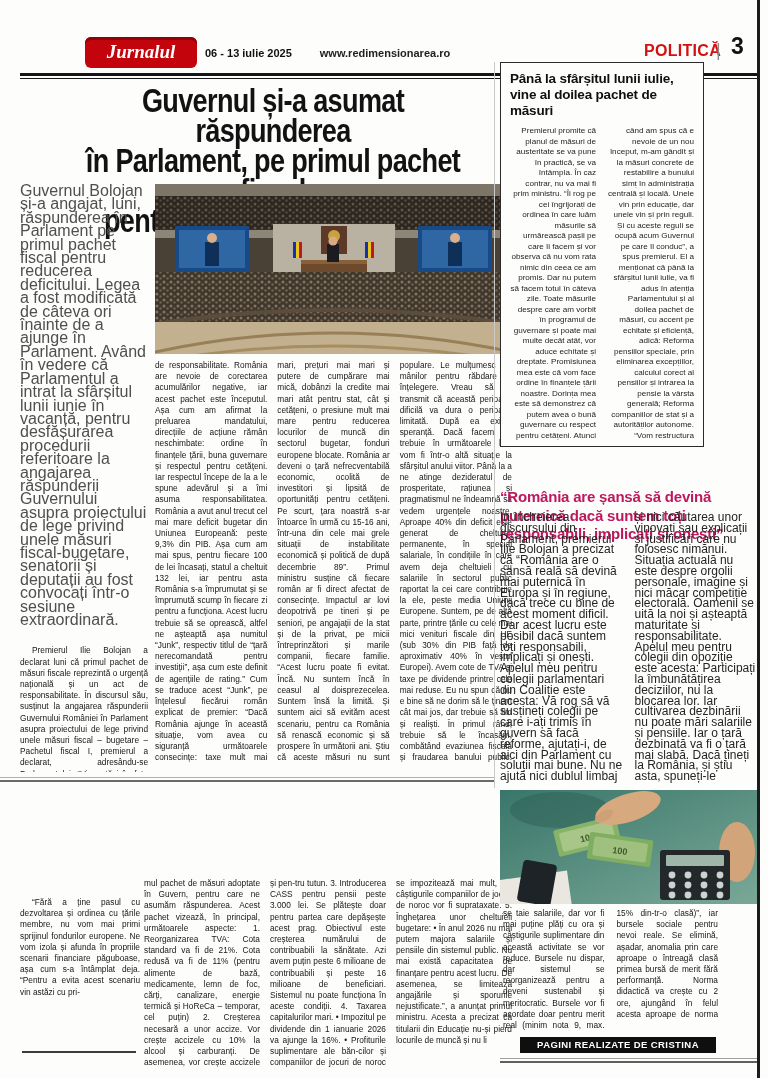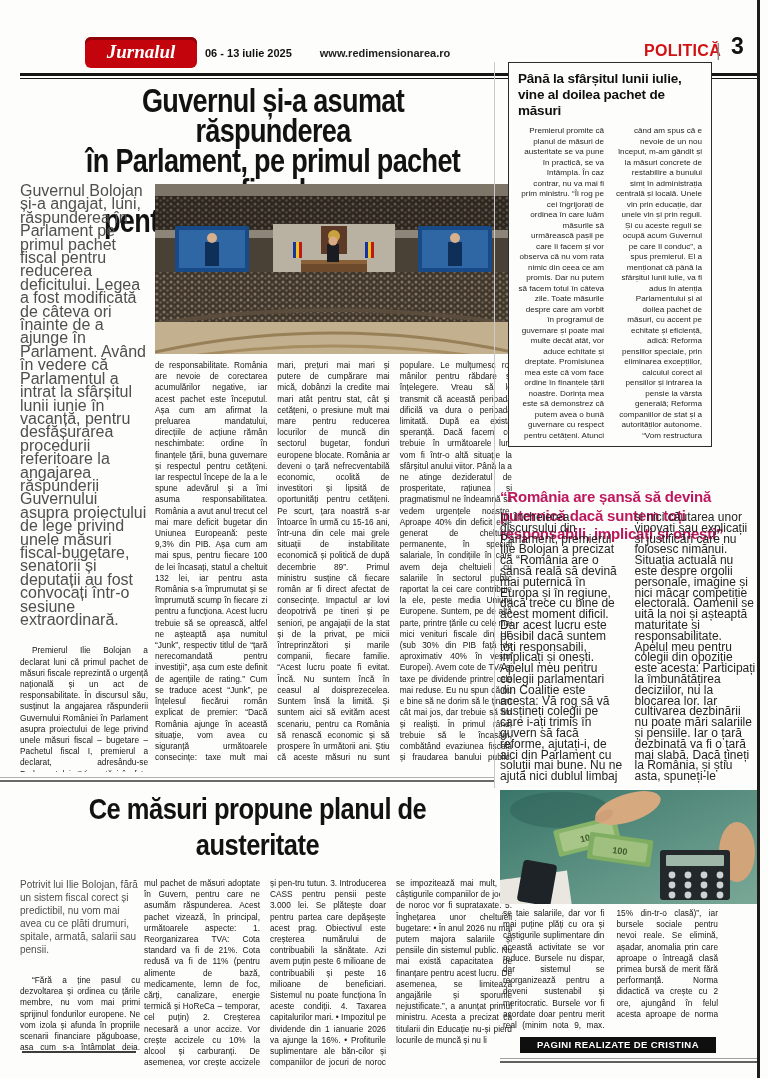--- a/index.html
+++ b/index.html
@@ -103,38 +103,33 @@
       <rect y="138" width="357" height="32" fill="#c3b08f"></rect>
       <path d="M0,168 Q178,130 357,168" stroke="#977f57" stroke-width="3" fill="none"></path>
       <path d="M0,178 Q178,146 357,178" stroke="#a78d62" stroke-width="3" fill="none"></path>
     </svg>
   </div>
 
   <div class="abs clip body-text cols3" style="left:155px;top:360px;width:357px;height:413px;"><span>de responsabilitate. România are nevoie de corectarea acumulărilor negative, iar acest pachet este începutul. Așa cum am afirmat la preluarea mandatului, direcțiile de acțiune rămân neschimbate: ordine în finanțele țării, buna guvernare și respectul pentru cetățeni. Iar respectul începe de la a le spune adevărul și a îmi asuma responsabilitatea. România a avut anul trecut cel mai mare deficit bugetar din Uniunea Europeană: peste 9,3% din PIB. Așa cum am mai spus, pentru fiecare 100 de lei încasați, statul a cheltuit 132 lei, iar pentru asta România s-a împrumutat și se împrumută scump în fiecare zi pentru a funcționa. Acest lucru trebuie să se oprească, altfel ne așteaptă așa numitul “Junk”, respectiv titlul de “țară nerecomandată pentru investiții”, așa cum este definit de agențiile de rating.” Cum se traduce acest “Junk”, pe înțelesul fiecărui român explicat de premier: “Dacă România ajunge în această situație, vom avea cu siguranță următoarele consecințe: taxe mult mai mari, prețuri</span> <span>mai mari și putere de cumpărare mai mică, dobânzi la credite mai mari atât pentru stat, cât și cetățeni, o presiune mult mai mare pentru reducerea locurilor de muncă din sectorul bugetar, fonduri europene blocate. România ar deveni o țară nefrecventabilă economic, ocolită de investitori și lipsită de oportunități pentru cetățeni. Pe scurt, țara noastră s-ar întoarce în urmă cu 15-16 ani, într-una din cele mai grele situații de instabilitate economică și politică de după decembrie 89”. Primul ministru susține că fiecare român ar fi direct afectat de consecințe. Impactul ar lovi deopotrivă pe tineri și pe seniori, pe angajații de la stat și de la privat, pe micii întreprinzători și marile companii, fiecare familie. “Acest lucru poate fi evitat. Încă. Nu suntem încă în ceasul al doisprezecelea. Suntem însă la limită. Și suntem aici să evităm acest scenariu, pentru ca România să renască economic și să prospere în următorii ani. Știu că aceste măsuri nu sunt populare. Le mulțumesc ro-</span><span>mânilor pentru răbdare și înțelegere. Vreau să le transmit că această perioadă dificilă va dura o perioadă limitată. După ea există speranță. Dacă facem ce trebuie în următoarele luni vom fi într-o altă situație la sfârșitul anului viitor. Până la a ne atinge dezideratul de prosperitate, rațiunea și pragmatismul ne îndeamnă să vedem urgențele noastre. Aproape 40% din deficit este generat de cheltuieli permanente, în special salariale, în condițiile în care avem deja cheltuieli cu salariile în sectorul public raportat la cei care contribuie la ele, peste media Uniunii Europene. Suntem, pe de altă parte, printre țările cu cele mai mici venituri fiscale din UE (sub 30% din PIB față de aproximativ 40% în vestul Europei). Avem cote de TVA și taxe pe dividende printre cele mai reduse. Eu nu spun că nu e bine să ne dorim să le ținem cât mai jos, dar trebuie să fim și realiști. În primul rând, trebuie să le încasăm, combătând evaziunea fiscală și fraudarea banului public. Dar asta nu se poate face de pe o zi pe alta”, a mai spus Bolojan.</span></div>
 
   <div class="abs" style="left:494px;top:62px;width:1px;height:726px;background:#c9c9c9;"></div>
 
-  <div class="abs box" style="left:500px;top:62px;width:204px;height:385px;margin-left:8px;">
+  <div class="abs box" style="left:500px;top:62px;width:204px;height:385px;">
     <div class="box-title">Până la sfârșitul lunii iulie, vine al doilea pachet de măsuri</div>
     <div class="box-body cols2 clip" style="margin-top:7px;height:322px;"><span>Premierul promite că planul de măsuri de austeritate se va pune în practică, se va întâmpla. În caz contrar, nu va mai fi prim ministru. “Îi rog pe cei îngrijorați de ordinea în care luăm măsurile să urmărească pașii pe care îi facem și vor observa că nu vom rata nimic din ceea ce am promis. Dar nu putem să facem totul în câteva zile. Toate măsurile despre care am vorbit în programul de guvernare și poate mai multe decât atât, vor aduce echitate și dreptate. Promisiunea mea este că vom face ordine în finanțele țării noastre. Dorința mea este să demonstrez că putem avea o bună guvernare cu respect pentru cetățeni. Atunci când am spus că e nevoie de un nou început, m-am gândit și la măsuri concrete de restabilire a bunului simț în administrația centrală și locală. Unele vin prin educație, dar unele vin și prin reguli. Și cu aceste reguli se ocupă acum Guvernul pe care îl</span> <span>conduc”, a spus premierul. El a menționat că până la sfârșitul lunii iulie, va fi adus în atenția Parlamentului și al doilea pachet de măsuri, cu accent pe echitate și eficiență, adică: Reforma pensiilor speciale, prin eliminarea excepțiilor, calculul corect al pensiilor și intrarea la pensie la vârsta generală; Reforma companiilor de stat și a autorităților autonome. “Vom restructura autoritățile autonome de tip ASF, ANCOM și ANRE; Reforma administrației locale și centrale, prin redimensionarea aparatului bugetar, prin descentralizare și digitalizare; Combaterea evaziunii fiscale și a fraudării banului public, prin modificări legislative și prin acțiunea pe care trebuie s-o vedeți la ANAF în lunile următoare; Urgentarea accesării fondurilor europene și prioritizarea investițiilor cu impact direct în dezvoltare”, a adăugat premierul.</span></div>
   </div>
 
   <div class="abs quote-h" style="left:500px;top:452px;width:257px;">“România are șansă să devină puternică dacă suntem toți responsabili, implicați și onești”</div>
   <div class="abs quote-body cols2 clip" style="left:500px;top:512px;width:257px;height:276px;"><span>În încheierea discursului din Parlament, premierul Ilie Bolojan a precizat că “România are o șansă reală să devină mai puternică în Europa și în regiune, dacă trece cu bine de acest moment dificil. Dar acest lucru este posibil dacă suntem toți responsabili, implicați și onești. Apelul meu pentru colegii parlamentari din Coaliție este acesta: Vă rog să vă susțineți colegii pe care i-ați trimis în guvern să facă reforme, ajutați-i, de aici din Parlament cu soluții mai bune. Nu ne ajută nici dublul limbaj și nici căutarea unor vinovați sau explicații și justificări care nu folosesc nimănui. Situația actuală nu este despre orgolii personale, imagine și nici măcar competiție electorală.</span> <span>Oamenii se uită la noi și așteaptă maturitate și responsabilitate. Apelul meu pentru colegii din opoziție este acesta: Participați la îmbunătățirea deciziilor, nu la blocarea lor. Iar cultivarea dezbinării nu poate mări salariile și pensiile. Iar o țară dezbinată va fi o țară mai slabă. Dacă țineți la România, și știu asta, spuneți-le românilor adevărul, chiar dacă e neprofitabil politic. Acesta este singurul patriotism economic real, nu cel în pliantele electorale. (...) Și eu și colegii mei avem convingerea că împreună vom aduce țara noastră pe linia de dezvoltare corectă ce poate genera în următorii ani prosperitate și siguranță pentru cât mai mulți dintre români.”</span></div>
 
   <div class="abs" style="left:0;top:777px;width:494px;height:1px;background:#b0b0b0;"></div>
   <div class="abs" style="left:0;top:780px;width:494px;height:2px;background:#6a6a6a;"></div>
 
-  <div class="abs" style="left:20px;top:791px;width:475px;">
-    <div class="h2line">Ce măsuri propune planul de</div>
-    <div class="h2line">austeritate</div>
-  </div>
 
   <div class="abs clip" style="left:20px;top:878px;width:120px;height:172px;">
-    <div class="intro" style="font-size:10px;line-height:13px;">Potrivit lui Ilie Bolojan, fără un sistem fiscal corect și predictibil, nu vom mai avea cu ce plăti drumuri, spitale, armată, salarii sau pensii.</div>
     <div class="body-text indent">“Fără a ține pasul cu dezvoltarea și ordinea cu țările membre, nu vom mai primi sprijinul fondurilor europene. Ne vom izola și afunda în propriile scenarii financiare păguboase, așa cum s-a întâmplat deja. “Pentru a evita acest scenariu vin astăzi cu pri-</div>
   </div>
   <div class="abs" style="left:22px;top:1051px;width:114px;height:2px;background:#3c3c3c;"></div>
 
   <div class="abs clip body-text cols3" style="left:144px;top:878px;width:368px;height:200px;"><span>mul pachet de măsuri adoptate în Guvern, pentru care ne asumăm răspunderea. Acest pachet vizează, în principal, următoarele aspecte: 1. Reorganizarea TVA: Cota standard va fi de 21%. Cota redusă va fi de 11% (pentru alimente de bază, medicamente, lemn de foc, cărți, canalizare, energie termică și HoReCa – temporar, cel puțin) 2. Creșterea necesară a unor accize. Vor crește accizele cu 10% la alcool și carburanți. De asemenea, vor crește accizele și pen-</span><span>tru tutun. 3. Introducerea CASS pentru pensii peste 3.000 lei. Se plătește doar pentru partea care depășește acest prag. Obiectivul este creșterea numărului de contribuabili la sănătate. Azi avem puțin peste 6 milioane de contribuabili și peste 16 milioane de beneficiari. Sistemul nu poate funcționa în aceste condiții. 4. Taxarea capitalurilor mari. • Impozitul pe dividende din 1 ianuarie 2026 va ajunge la 16%. • Profiturile suplimentare ale băn-</span><span>cilor și companiilor de jocuri de noroc se impozitează mai mult, iar câștigurile companiilor de jocuri de noroc vor fi suprataxate. 5. Înghețarea unor cheltuieli bugetare: • În anul 2026 nu mai putem majora salariile și pensiile din sistemul public. Nu mai există capacitatea de finanțare pentru acest lucru. De asemenea, se limitează angajările și sporurile nejustificate.”, a anunțat primul ministru. Acesta a precizat că titularii din Educație nu-și pierd locurile de muncă și nu li</span></div>
 
   <div class="abs" style="left:500px;top:790px;width:257px;height:114px;">
     <svg width="257" height="114" viewBox="0 0 257 114">
       <defs>
         <linearGradient id="teal" x1="0" y1="0" x2="1" y2="1">

